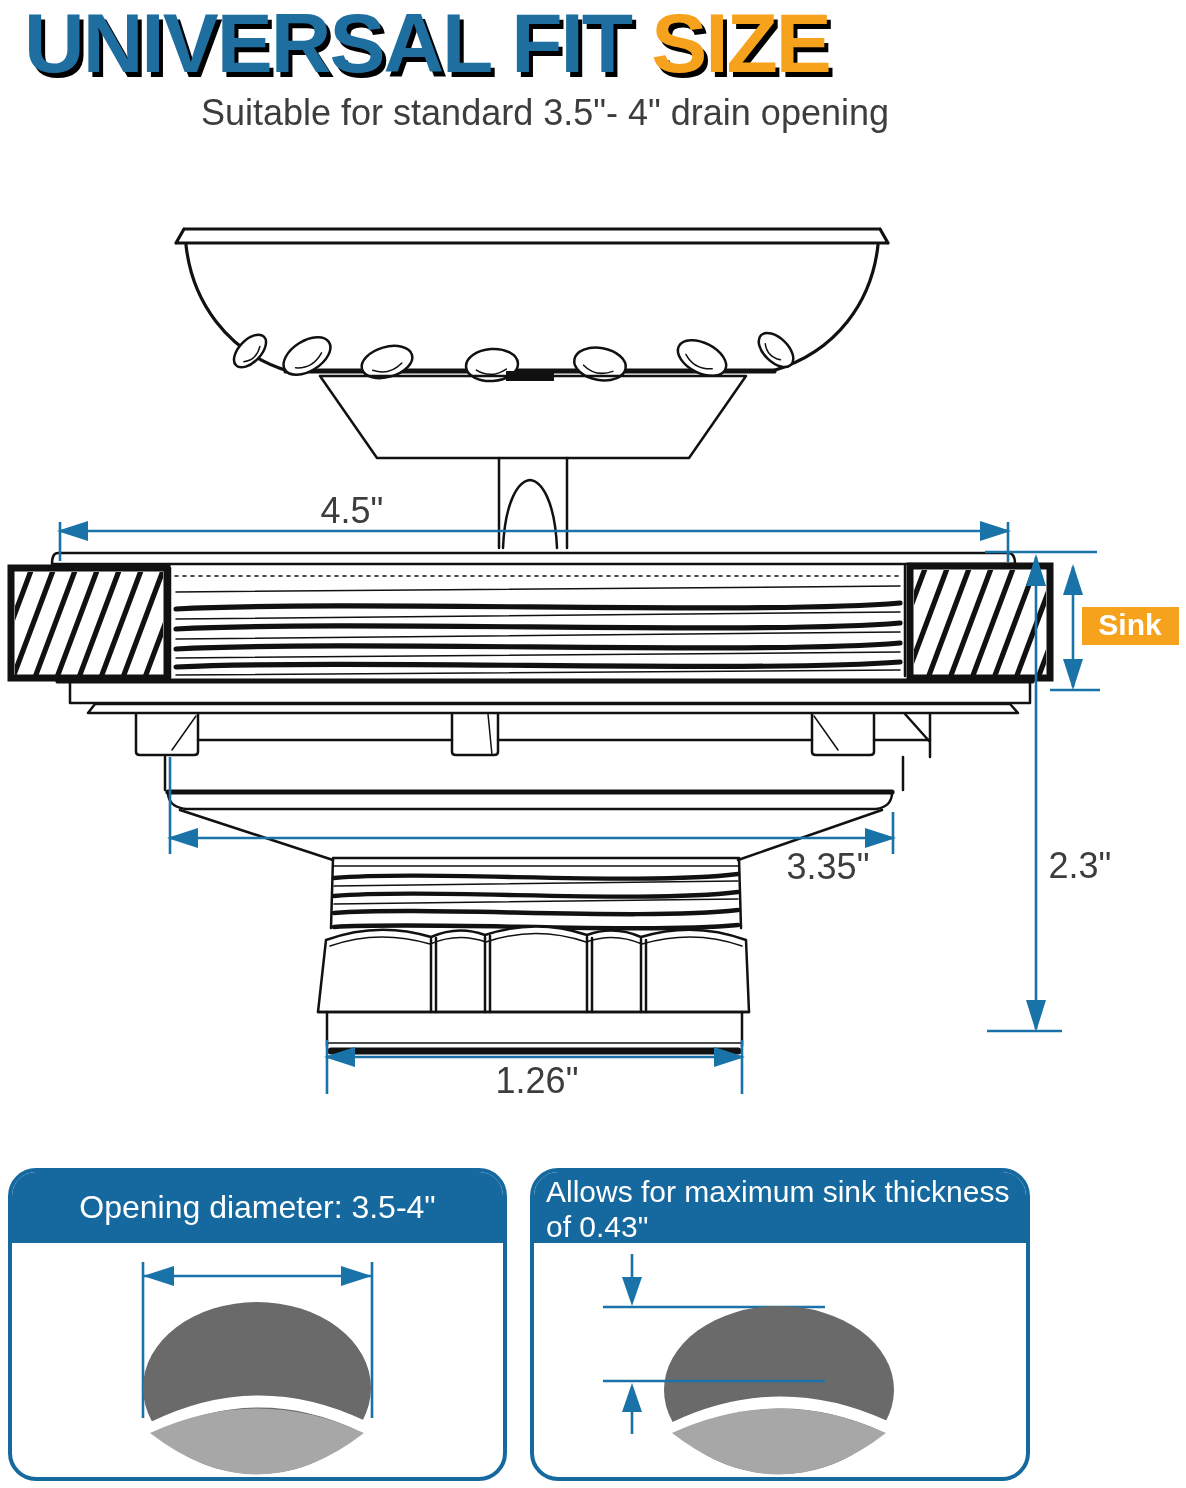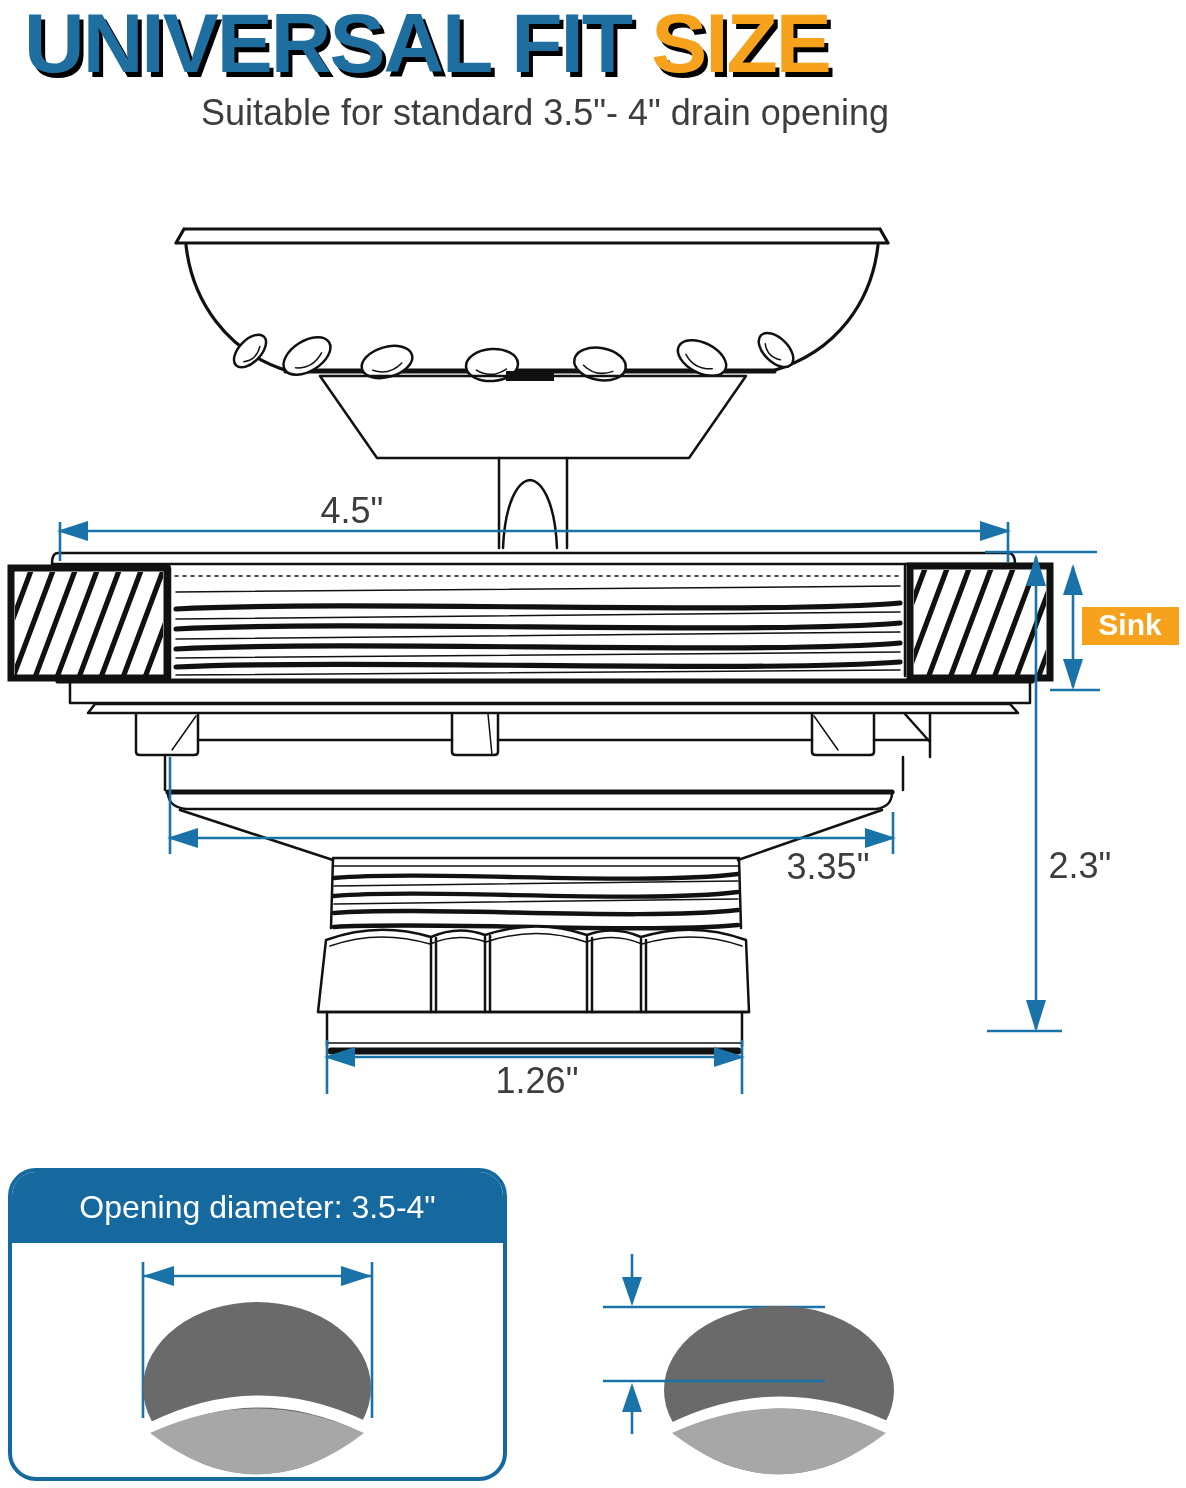--- a/index.html
+++ b/index.html
@@ -44,20 +44,23 @@
 <div id="stage">
 
   <div id="title">
     <span class="t-main">UNIVERSAL FIT</span><span class="t-accent">SIZE</span>
   </div>
   <div id="subtitle">Suitable for standard 3.5"- 4" drain opening</div>
 
   <div id="panel-left" class="panel">
     <div class="panel-header">Opening diameter: 3.5-4"</div>
   </div>
+  <div id="panel-right" class="panel">
+    <div class="panel-header">Allows for maximum sink thickness of 0.43"</div>
+  </div>
 
   <svg id="draw" width="1186" height="1488" viewBox="0 0 1186 1488">
     <defs>
       <clipPath id="hatchL">
           <rect x="15" y="572" width="148" height="103"></rect>
         </clipPath>
       <clipPath id="hatchR">
           <rect x="914" y="570" width="132" height="105"></rect>
         </clipPath>
     </defs>

